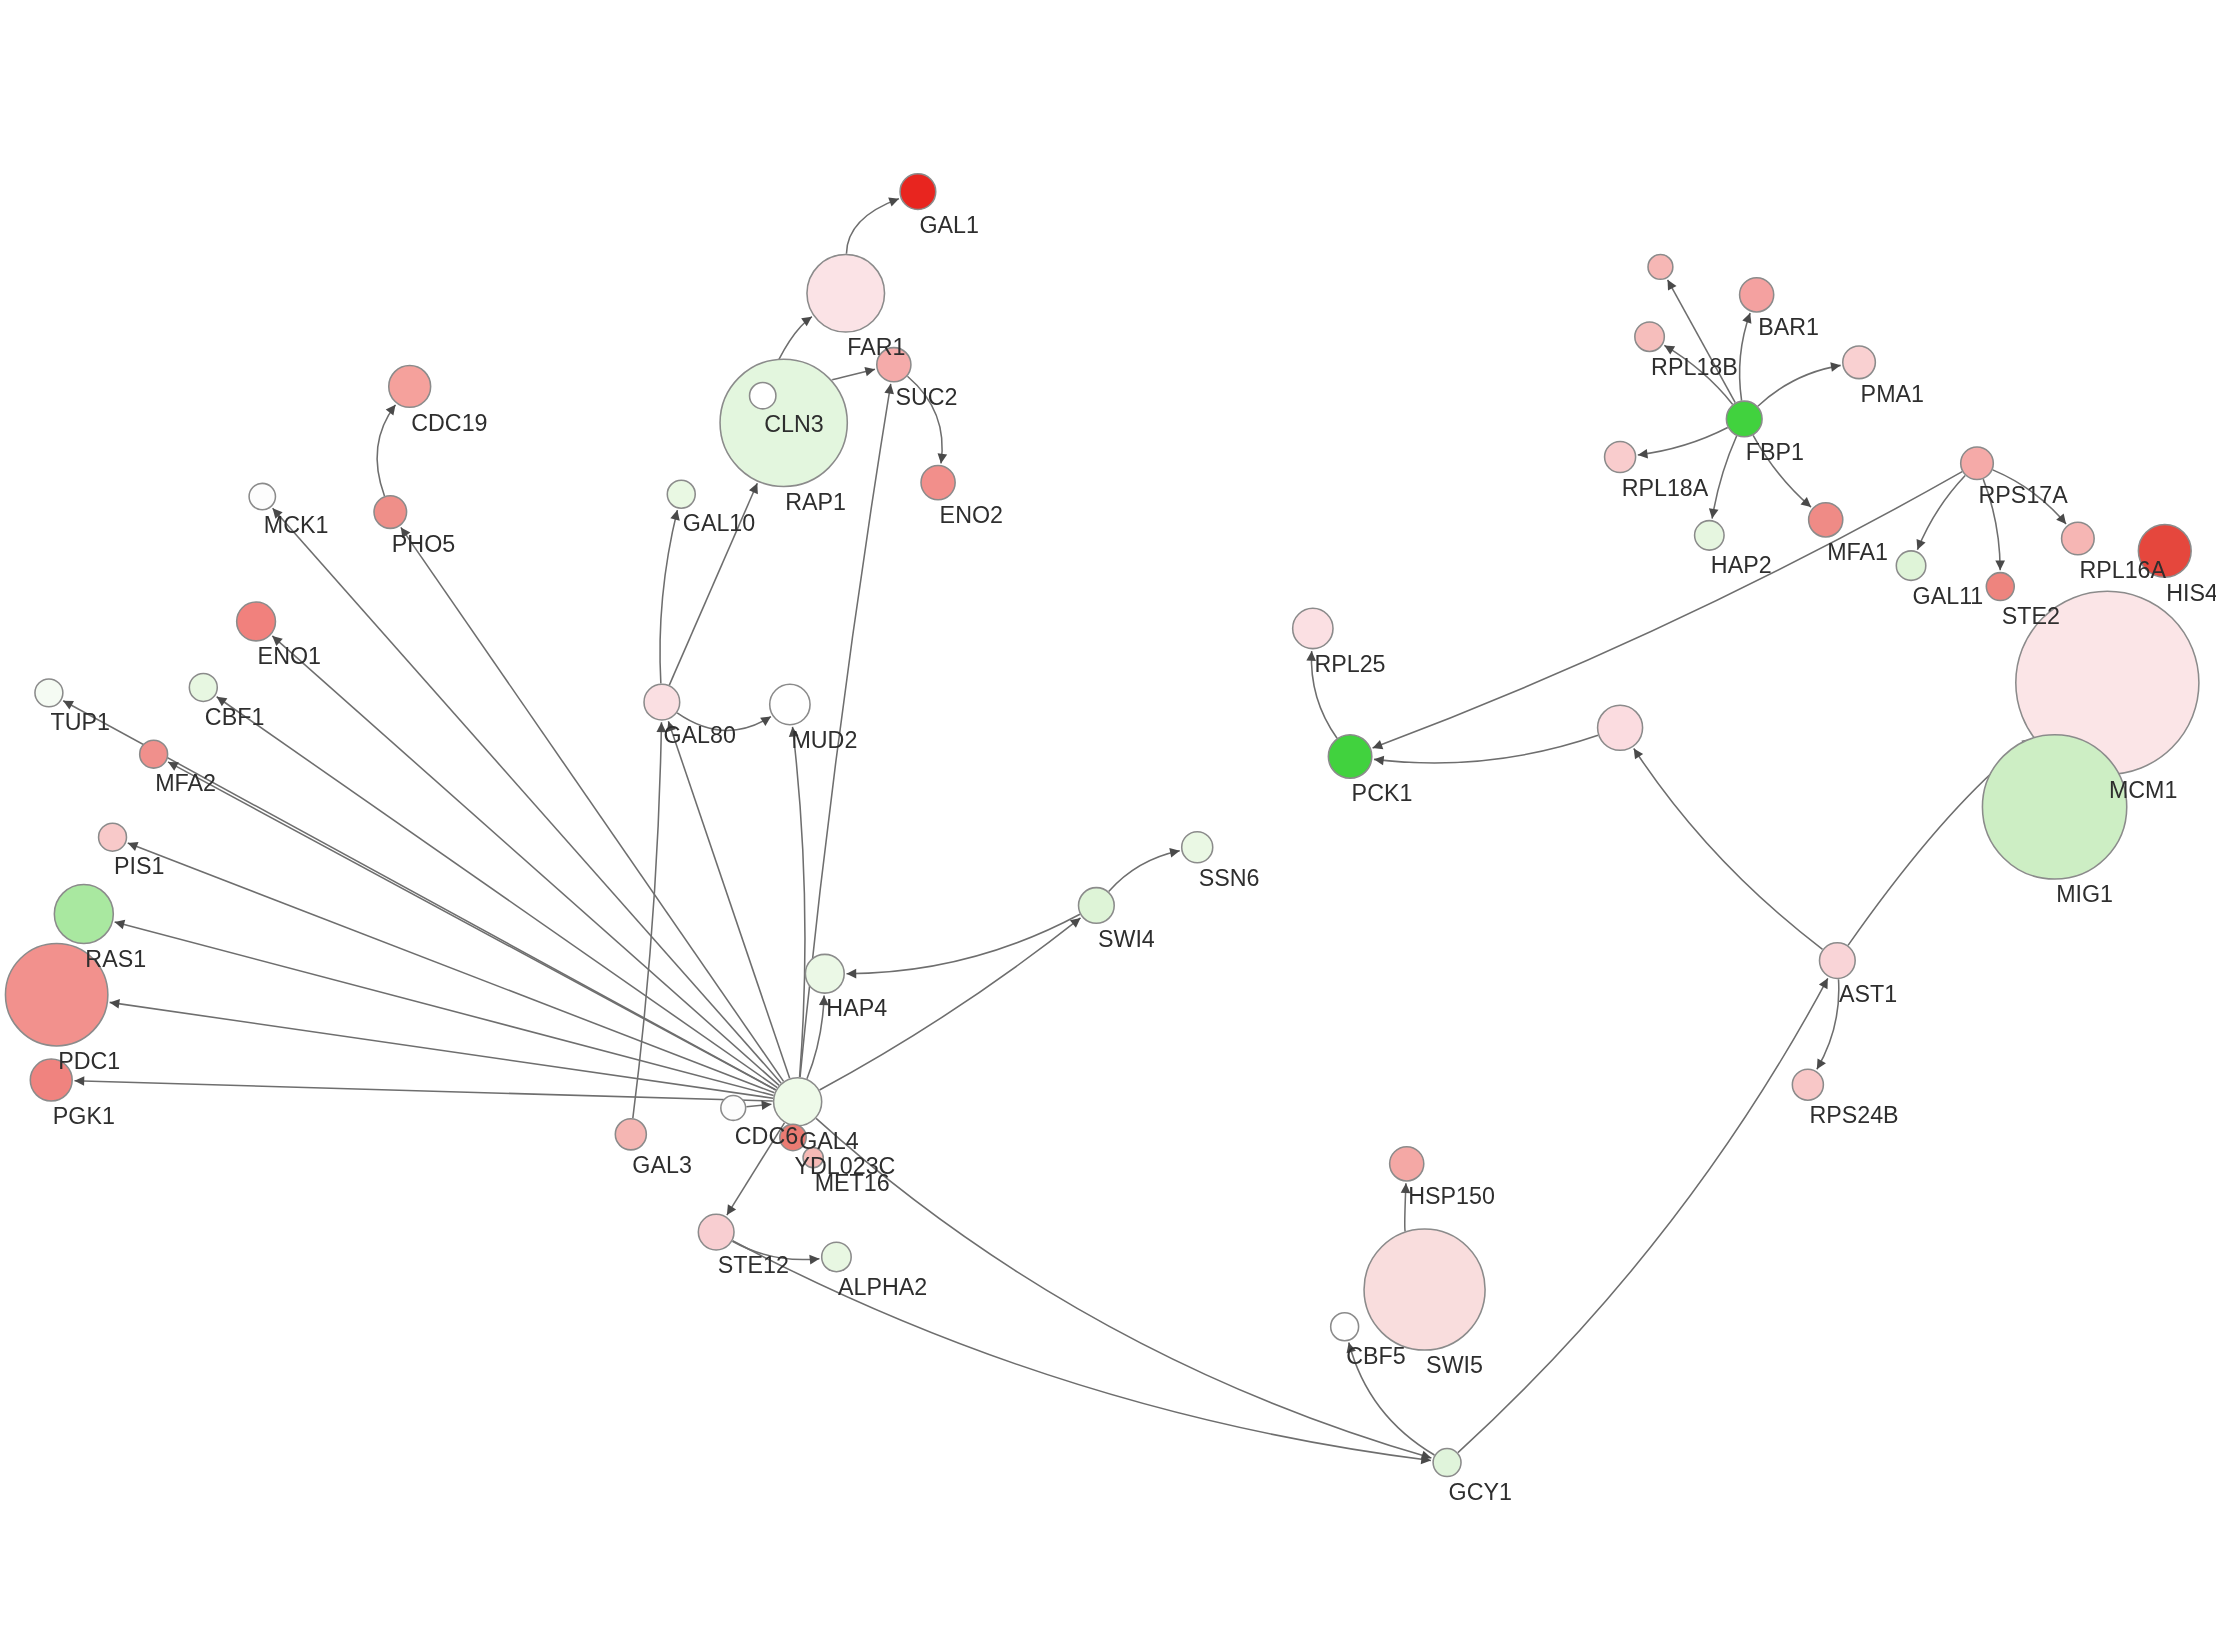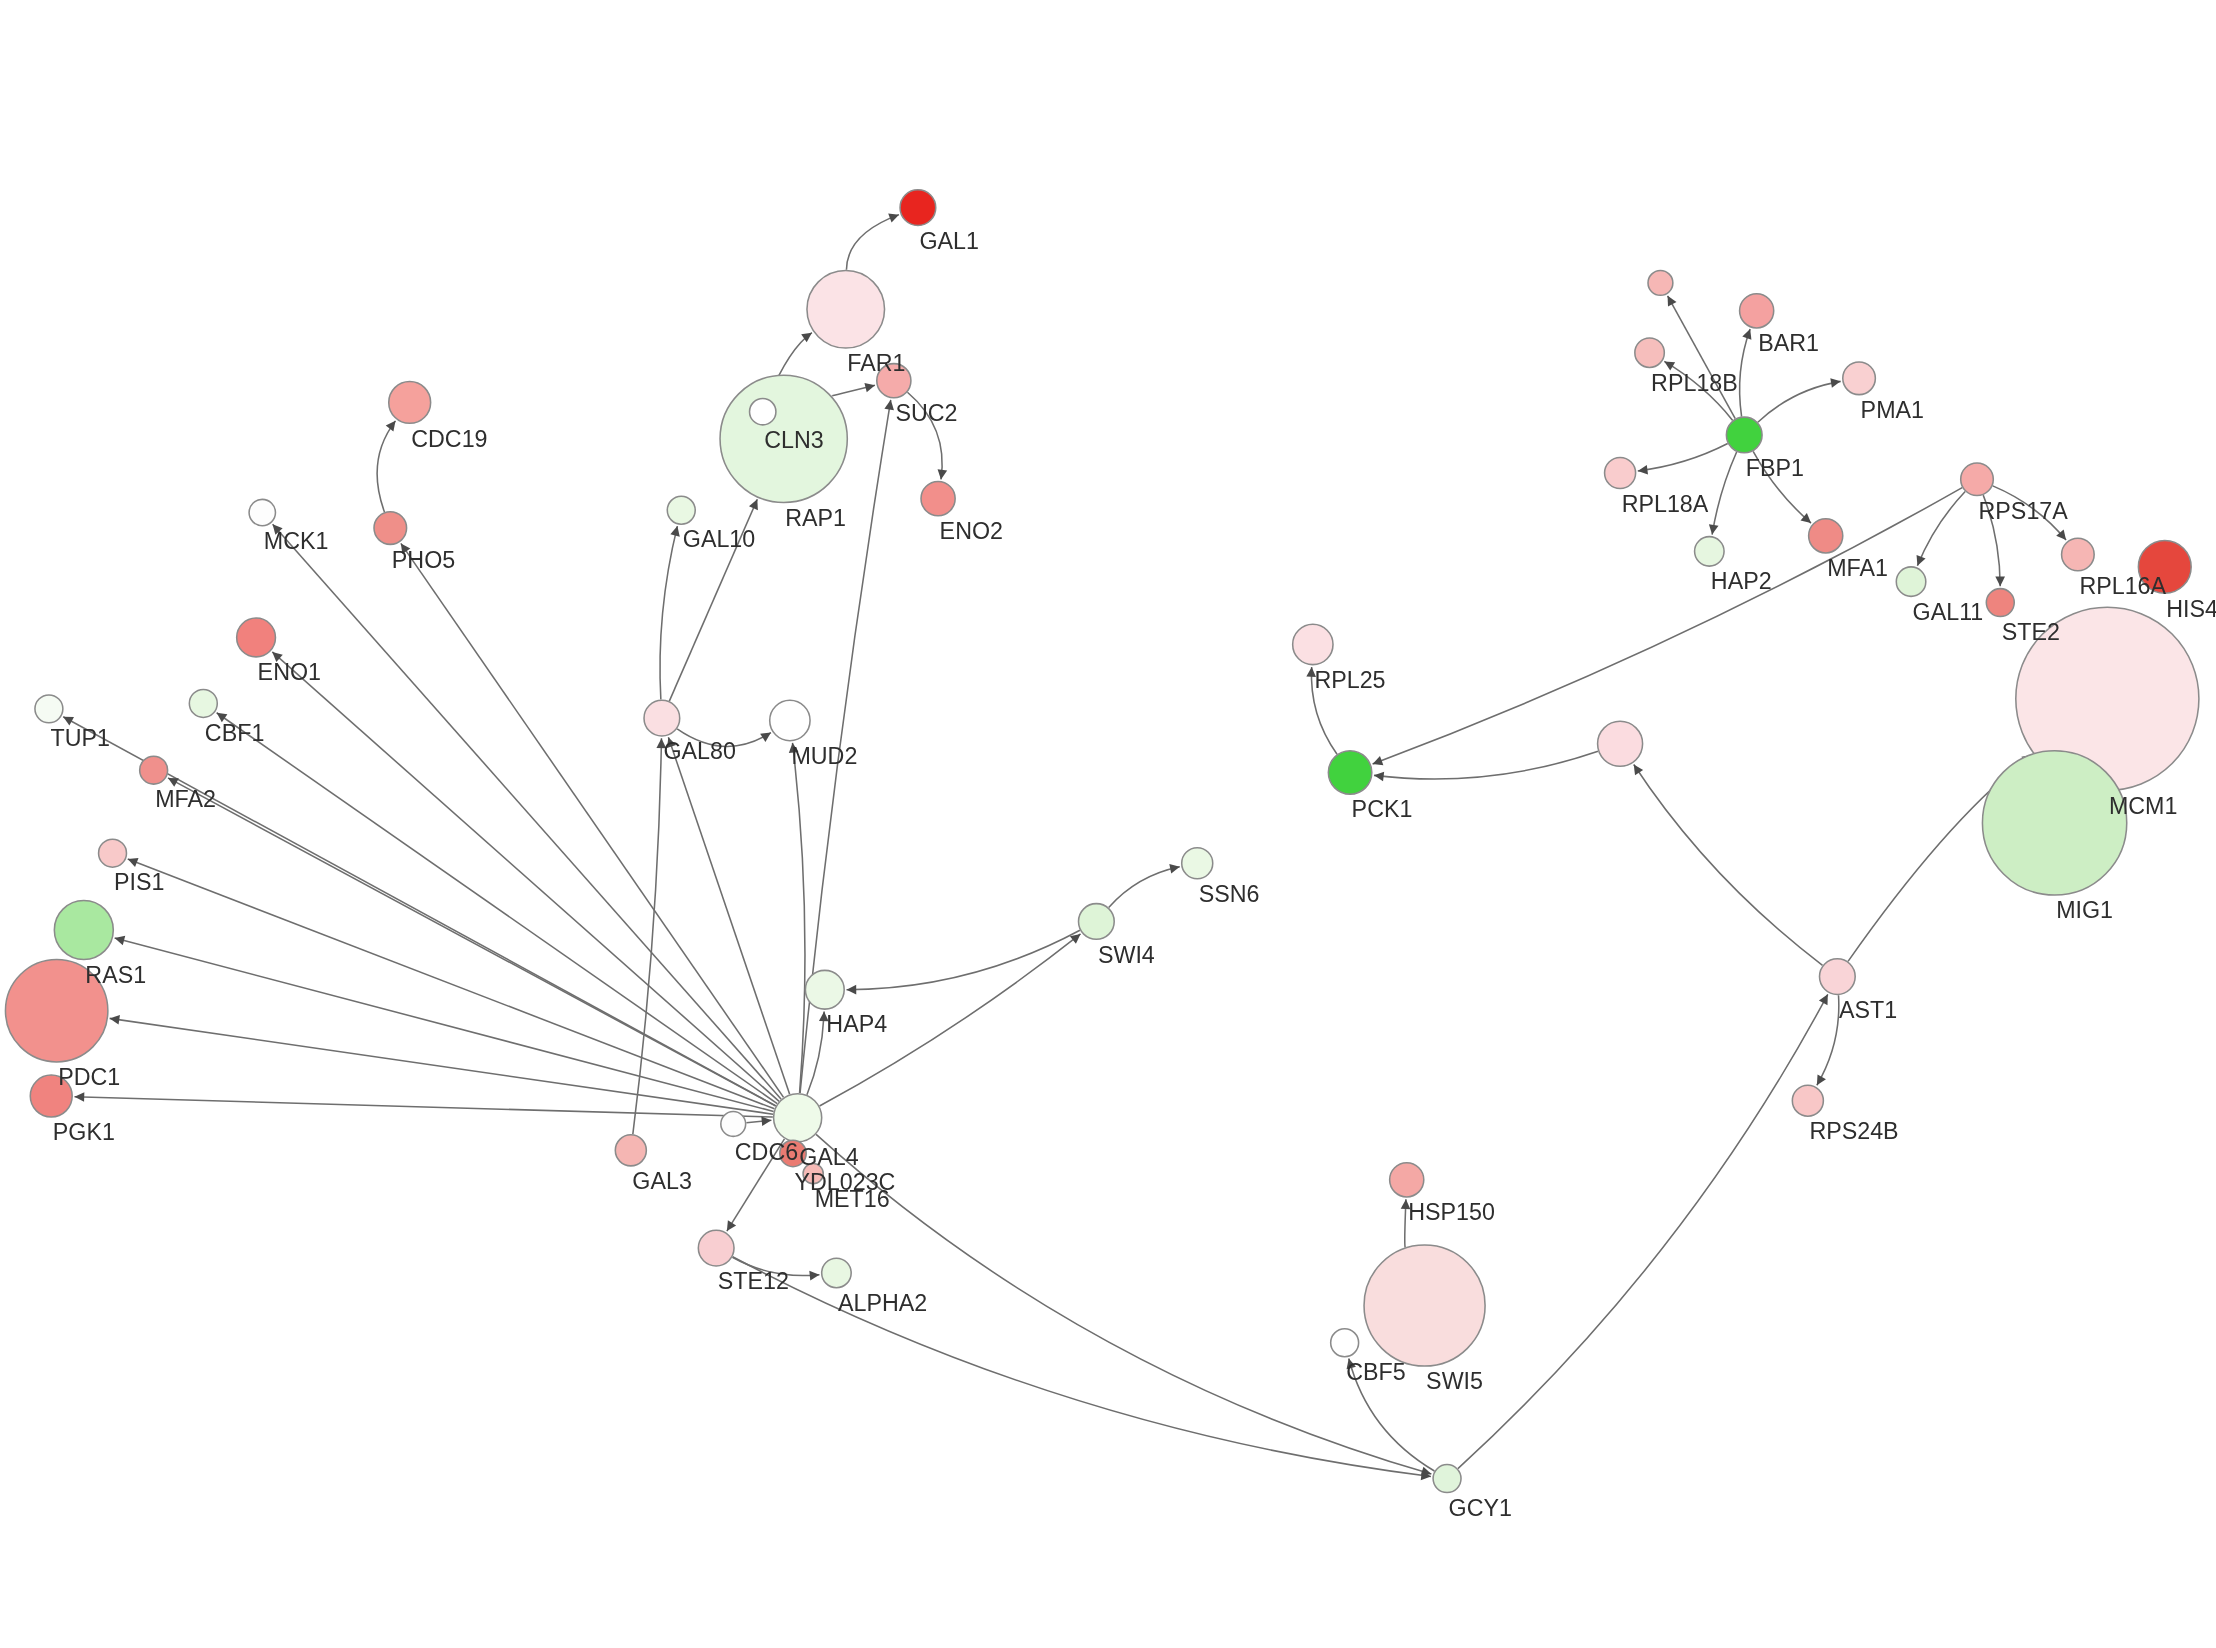--- a/index.html
+++ b/index.html
@@ -8,21 +8,20 @@
     background: #ffffff;
     width: 2216px;
     height: 1648px;
     overflow: hidden;
   }
   .stage {
     position: relative;
     width: 2216px;
     height: 1476px;
     background: #ffffff;
-    margin-top: 16px;
   }
   svg {
     display: block;
     width: 2216px;
     height: 1648px;
   }
   .node-label {
     font-family: "Liberation Sans", sans-serif;
     user-select: none;
   }

